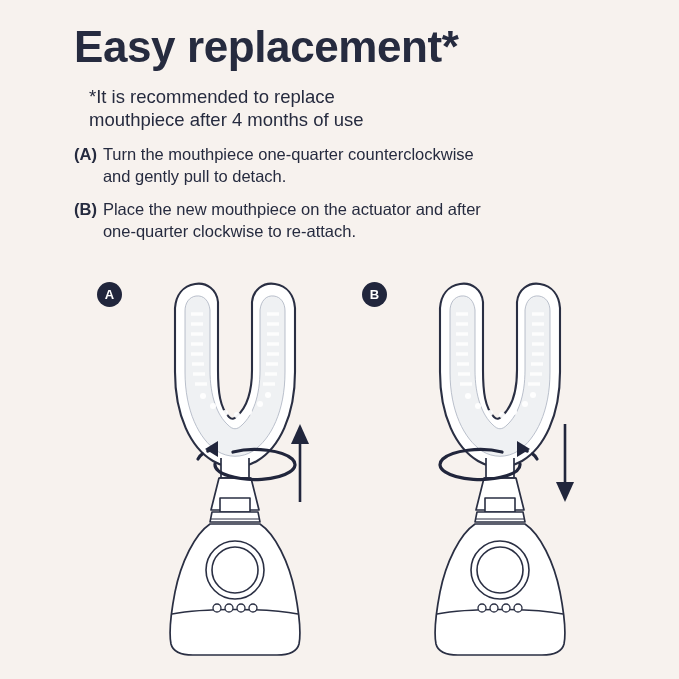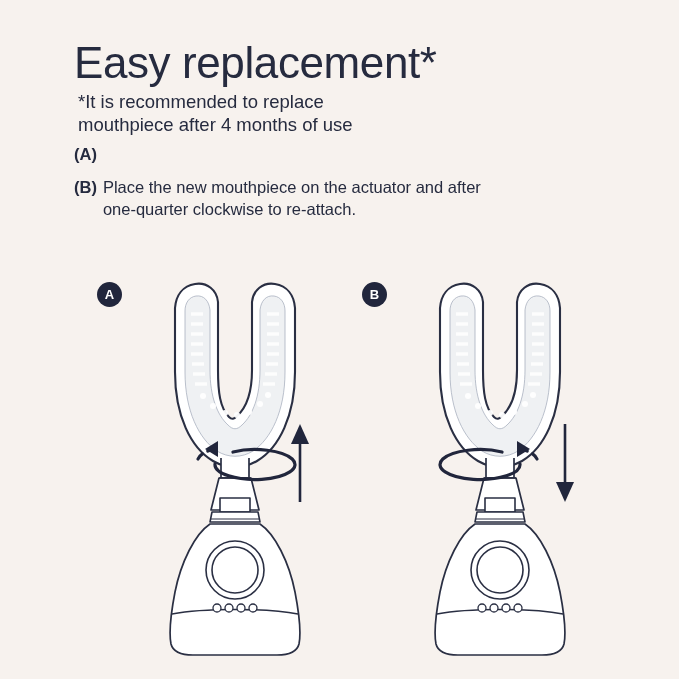--- a/index.html
+++ b/index.html
@@ -25,33 +25,33 @@
 
   
   .textblock {
     position: absolute;
     left: 74px;
     top: 24px;
     width: 540px;
   }
   .headline {
     font-size: 44px;
-    font-weight: 400;
+    font-weight: 700;
     letter-spacing: -0.4px;
     line-height: 1.05;
     color: #262B3F;
-    margin: 16px 0 4px 0;
+    margin: 0 0 4px 0;
     white-space: nowrap;
   }
   .subnote {
     font-size: 18.5px;
     font-weight: 400;
     line-height: 1.26;
     color: #262B3F;
-    margin: 4px;
+    margin: 15px;
     max-width: 330px;
   }
 
   .steps {
     position: absolute;
     left: 74px;
     top: 144px;
     width: 540px;
   }
   .step {
@@ -123,20 +123,21 @@
 <div class="page">
 
   <div class="textblock">
     <h1 class="headline">Easy replacement*</h1>
     <p class="subnote">*It is recommended to replace mouthpiece after 4 months of use</p>
   </div>
 
   <div class="steps">
     <div class="step">
       <span class="step-key">(A)</span>
+      <span class="step-text">Turn the mouthpiece one-quarter counterclockwise and gently pull to detach.</span>
     </div>
     <div class="step">
       <span class="step-key">(B)</span>
       <span class="step-text">Place the new mouthpiece on the actuator and after one-quarter clockwise to re-attach.</span>
     </div>
   </div>
 
   <div class="diagrams">
 
     <div class="panel panel-a">

